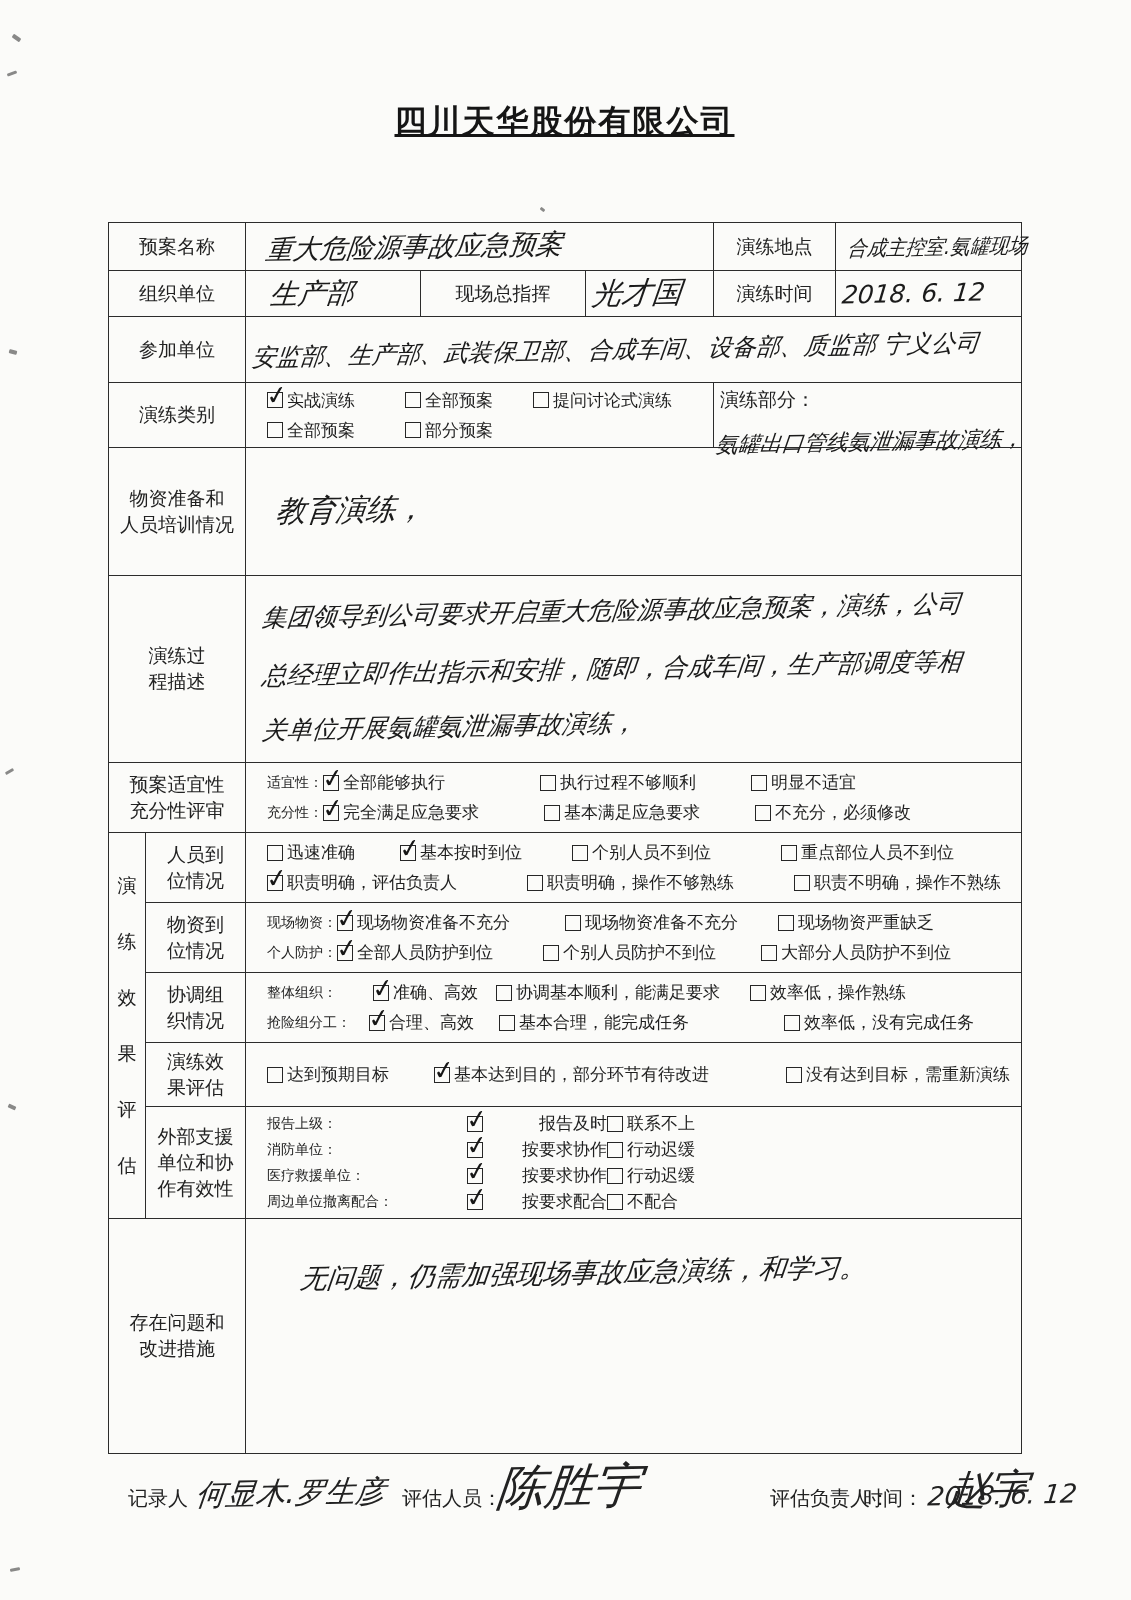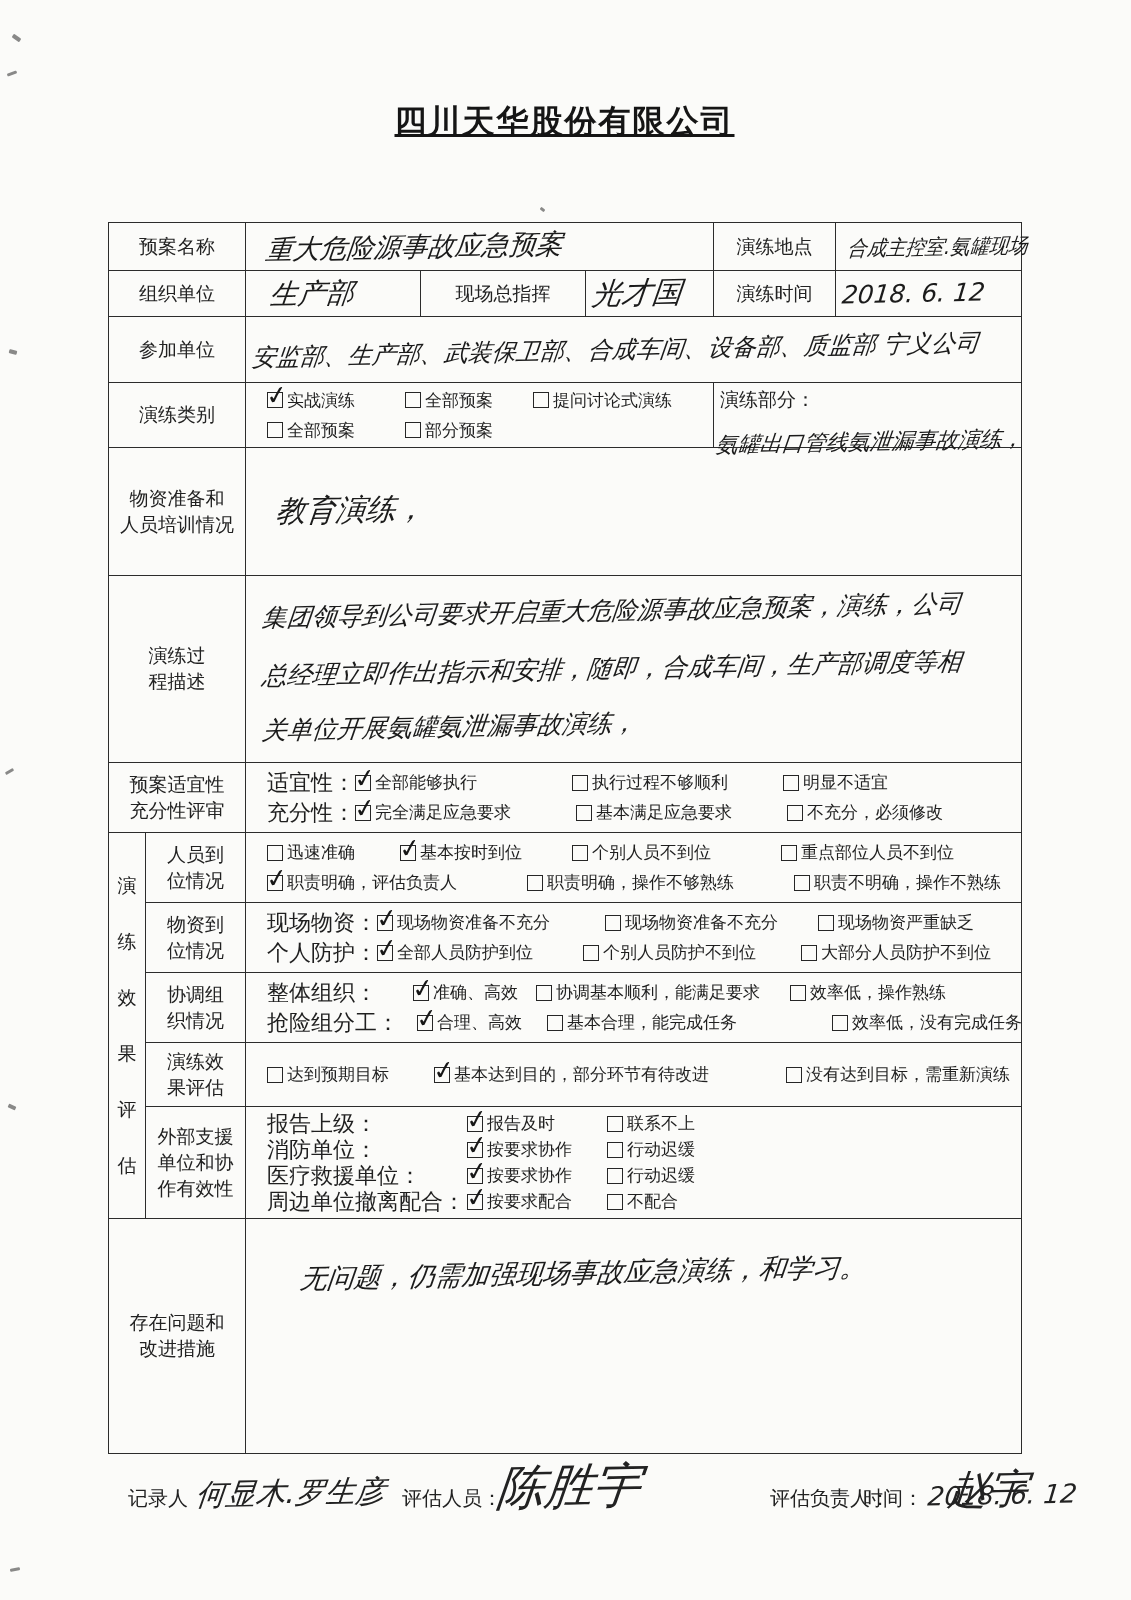--- a/index.html
+++ b/index.html
@@ -45,36 +45,36 @@
     margin-right:4px;position:relative;flex:0 0 auto;background:transparent;
   }
   .opt.checked .box::after{
     content:"✓";
     position:absolute;left:-2px;top:-13px;
     font-size:26px;color:#161616;
     font-family:"DejaVu Sans", sans-serif;
     transform:rotate(-8deg);
   }
   .ol{font-size:17px;color:#1f1f1f;}
-  .pfx{font-size:22px;color:#1f1f1f;white-space:nowrap;}
+  .pfx{font-size:14px;color:#1f1f1f;white-space:nowrap;}
   
   .hw{
     font-family:"DejaVu Sans", sans-serif;
     font-style:italic;
     color:#1b1b1b;
     display:inline-block;
     transform:rotate(-1.2deg) skewX(-7deg);
     white-space:nowrap;
   }
   
   .ml18{margin-left:18px}.ml25{margin-left:25px}.ml30{margin-left:30px}.ml36{margin-left:36px}
   .ml40{margin-left:40px}.ml45{margin-left:45px}.ml50{margin-left:50px}.ml55{margin-left:55px}
   .ml60{margin-left:60px}.ml65{margin-left:65px}.ml70{margin-left:70px}.ml77{margin-left:77px}.ml95{margin-left:95px}
   .xp{width:200px;flex:0 0 auto;}
-  .xo1{width:140px;flex:0 0 auto;}
+  .xo1{width:140px;flex:0 0 auto;justify-content:space-between;}
   .footer-item{position:absolute;font-size:20px;color:#222;}
   .artifact{position:absolute;background:#4c4c4c;opacity:.65;border-radius:1px;}
 </style>
 </head>
 <body>
 
 <div class="artifact" style="left:12px;top:36px;width:9px;height:4px;transform:rotate(35deg)"></div>
 <div class="artifact" style="left:7px;top:72px;width:10px;height:3px;transform:rotate(-20deg)"></div>
 <div class="artifact" style="left:9px;top:350px;width:8px;height:4px;transform:rotate(15deg)"></div>
 <div class="artifact" style="left:5px;top:770px;width:9px;height:3px;transform:rotate(-30deg)"></div>

